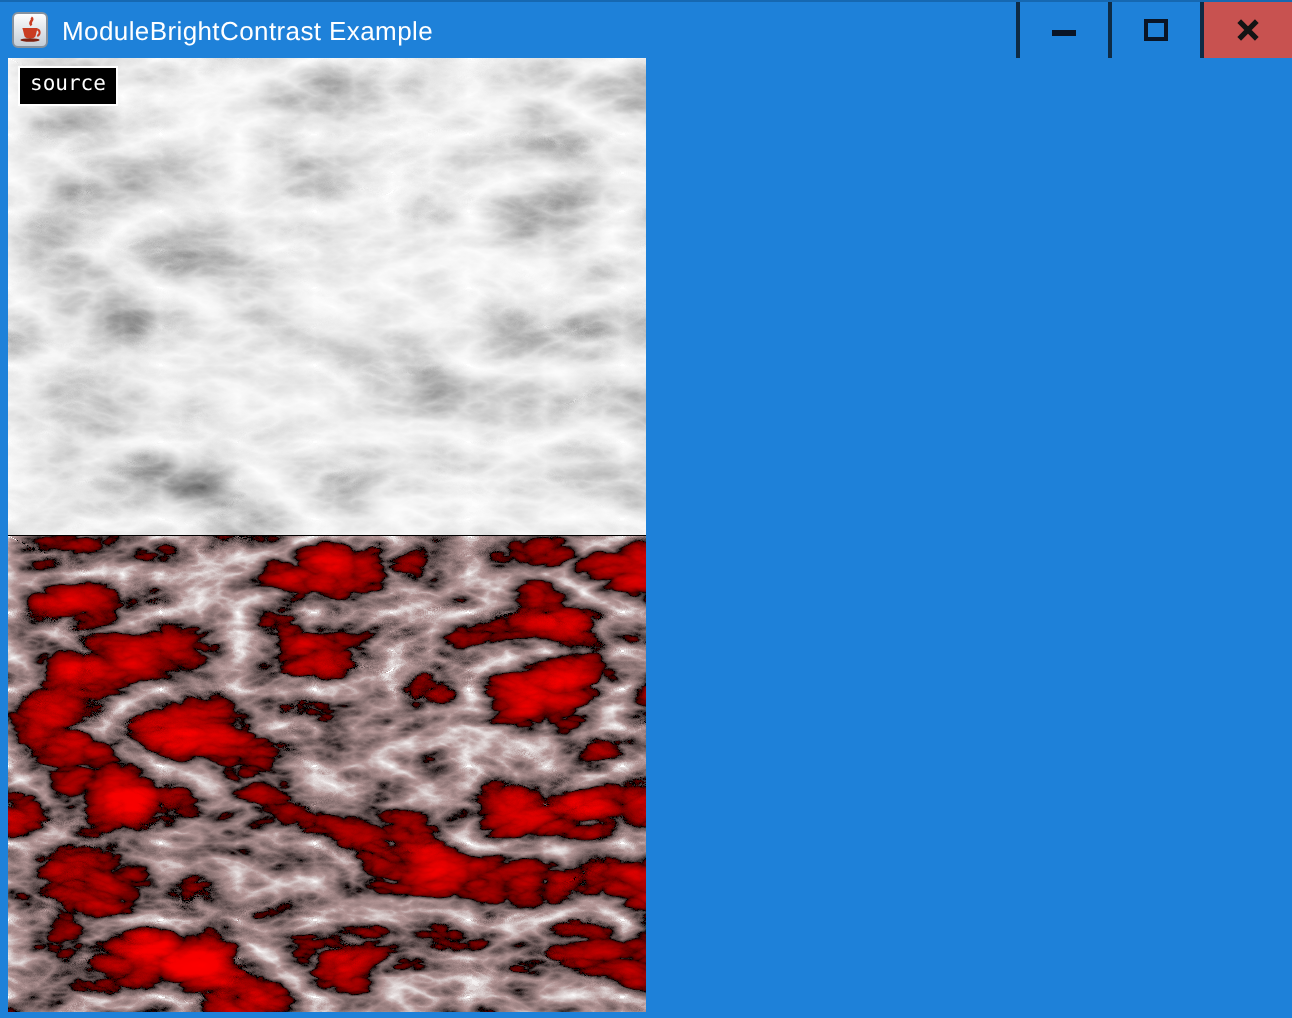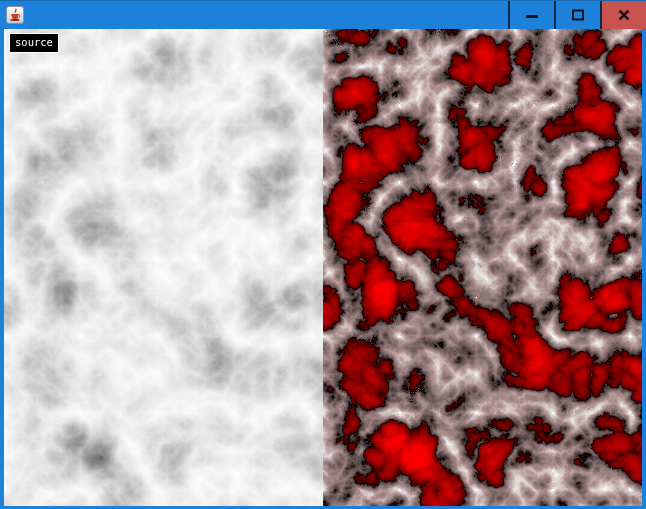--- a/index.html
+++ b/index.html
@@ -41,20 +41,21 @@
   }
   button.ctrl.close { background: #c85250; border-left-color: #0e2b45; }
   button.ctrl svg { display: block; }
 
   
   .content {
     display: flex;
     height: 477px;
     padding: 0 4px;
     background: #1e81d9;
+    flex-direction: column;
   }
   .panel {
     position: relative;
     width: 50%; height: 100%;
     overflow: hidden;
     background: #000;
   }
   .panel svg.noise { display: block; width: 100%; height: 100%; }
 
   .panel-label {
@@ -84,20 +85,21 @@
             <stop offset="1" stop-color="#c2ccd6"></stop>
           </linearGradient>
         </defs>
         <rect x="0.5" y="0.5" width="17" height="17" rx="2.5" fill="url(#jbg)" stroke="#86929f"></rect>
         <path d="M9.6 2.8 C 11.4 3.9 7.8 5.1 9.8 6.6" stroke="#c93c22" stroke-width="1.3" fill="none"></path>
         <path d="M5.2 8 h7.6 l-1.1 4.3 a2.8 1.3 0 0 1 -5.4 0 z" fill="#c93c22"></path>
         <path d="M12.6 8.6 a1.8 1.8 0 0 1 0 3.4" stroke="#c93c22" stroke-width="1" fill="none"></path>
         <ellipse cx="9" cy="14" rx="4.8" ry="0.9" fill="#7e2212"></ellipse>
       </svg>
     </span>
+    <span class="title">ModuleBrightContrast Example</span>
 
     <div class="controls">
       <button class="ctrl" title="Minimize">
         <span>
           <svg width="14" height="14" viewBox="0 0 14 14">
             <rect x="1" y="7" width="12" height="3" fill="#0a1526"></rect>
           </svg>
         </span>
       </button>
       <button class="ctrl" title="Maximize">

